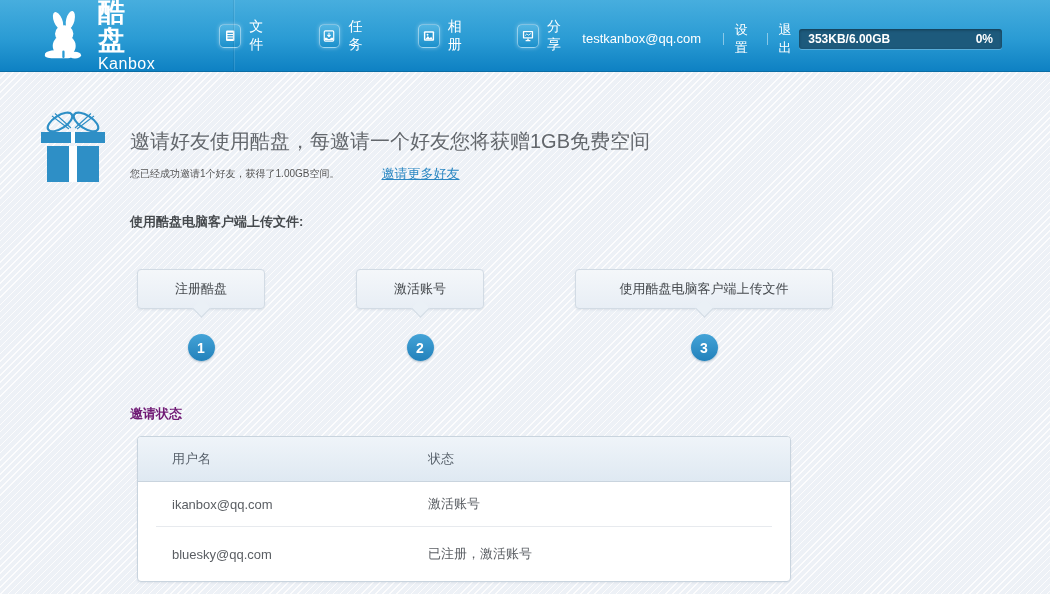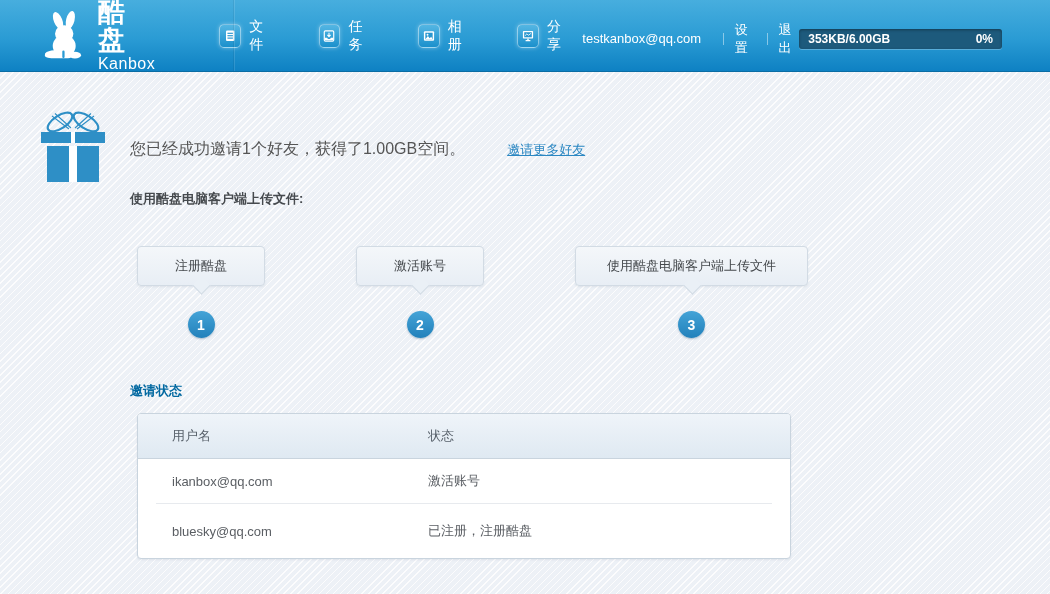--- a/index.html
+++ b/index.html
@@ -53,52 +53,52 @@
     padding:0 9px; color:#fff; font-size:12px; font-weight:bold;
   }
 
   
   .main { position:relative; }
   .gift-icon { position:absolute; left:38px; top:33px; width:70px; height:80px; }
 
   .intro { padding:56px 0 0 130px; }
   .intro-title { font-size:20px; color:#63676c; line-height:26px; }
   .intro-sub { display:flex; align-items:center; margin-top:11px; }
-  .intro-summary { font-size:16px; color:#555; }
+  .intro-summary { font-size:10px; color:#555; }
   .intro-link { font-size:13px; color:#2b87c2; text-decoration:underline; margin-left:42px; cursor:pointer; }
 
   .steps-label { margin:30px 0 0 130px; font-size:13px; font-weight:bold; color:#464a4e; }
 
   .steps { display:flex; margin:38px 0 0 137px; }
   .step { display:flex; flex-direction:column; align-items:center; margin-right:91px; }
   .step:last-child { margin-right:0; }
   .bubble {
     position:relative; height:40px; line-height:38px; text-align:center;
     font-size:13px; color:#45494d; white-space:nowrap;
     background:linear-gradient(to bottom,#f4f7fa,#e8eef5);
     border:1px solid #d2dbe4; border-radius:4px;
     box-shadow:0 1px 2px rgba(120,140,160,0.15);
   }
   .bubble.w-small { width:128px; }
-  .bubble.w-large { width:233px; }
+  .bubble.w-large { width:258px; }
   .bubble::after {
     content:""; position:absolute; left:50%; bottom:-7px; margin-left:-6px;
     width:12px; height:12px; background:#eaf0f6;
     border-right:1px solid #d2dbe4; border-bottom:1px solid #d2dbe4;
     transform:rotate(45deg);
   }
   .step-circle {
     margin-top:25px; width:27px; height:27px; border-radius:50%;
     background:linear-gradient(to bottom,#44a3d7,#2281bb);
     box-shadow:0 1px 2px rgba(0,60,100,0.3);
     color:#fff; font-size:14px; font-weight:bold;
     display:flex; align-items:center; justify-content:center;
   }
 
-  .status-title { margin:44px 0 2px 130px; font-size:13px; font-weight:bold; color:#0369a1; }
+  .status-title { margin:44px 0 2px 130px; font-size:13px; font-weight:bold; color:#701a75; }
 
   .invite-table {
     margin:13px 4px 0 137px; width:654px;
     background:#fff; border:1px solid #c9d4de; border-radius:4px;
     box-shadow:0 1px 2px rgba(130,150,170,0.15);
     overflow:hidden;
   }
   .table-header {
     display:flex; align-items:center; height:45px;
     background:linear-gradient(to bottom,#eff4f9,#dfe9f2);
@@ -207,20 +207,21 @@
       <path d="M14 11 L31 24 M17 8.5 L33 23" stroke-width="1.1"></path>
       <path d="M56 11 L39 24 M53 8.5 L37 23" stroke-width="1.1"></path>
     </g>
     <rect x="3" y="27" width="64" height="11" fill="#2e8fc6"></rect>
     <rect x="33" y="27" width="4" height="11" fill="#ffffff"></rect>
     <rect x="9" y="41" width="52" height="36" fill="#2e8fc6"></rect>
     <rect x="31" y="41" width="8" height="36" fill="#ffffff"></rect>
   </svg>
 
   <div class="intro">
+    <div class="intro-title">邀请好友使用酷盘，每邀请一个好友您将获赠1GB免费空间</div>
     <div class="intro-sub">
       <span class="intro-summary">您已经成功邀请1个好友，获得了1.00GB空间。</span>
       <span class="intro-link">邀请更多好友</span>
     </div>
   </div>
 
   <div class="steps-label">使用酷盘电脑客户端上传文件:</div>
 
   <div class="steps">
     <div class="step">
@@ -244,17 +245,17 @@
       <div class="cell-user">用户名</div>
       <div class="cell-state">状态</div>
     </div>
     <div class="table-row">
       <div class="cell-user">ikanbox@qq.com</div>
       <div class="cell-state">激活账号</div>
     </div>
     <div class="row-divider"></div>
     <div class="table-row tall">
       <div class="cell-user">bluesky@qq.com</div>
-      <div class="cell-state">已注册，注册酷盘</div>
+      <div class="cell-state">已注册，激活账号</div>
     </div>
   </div>
 
 </div>
 
 </body></html>

